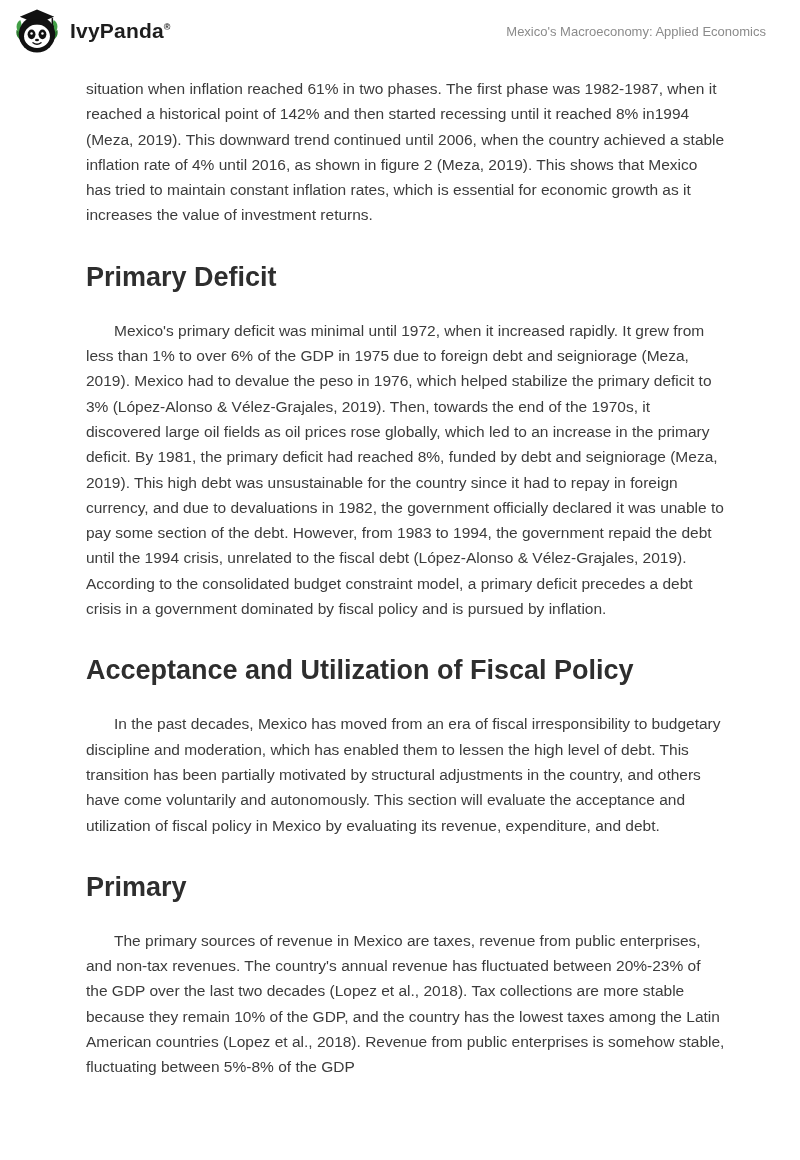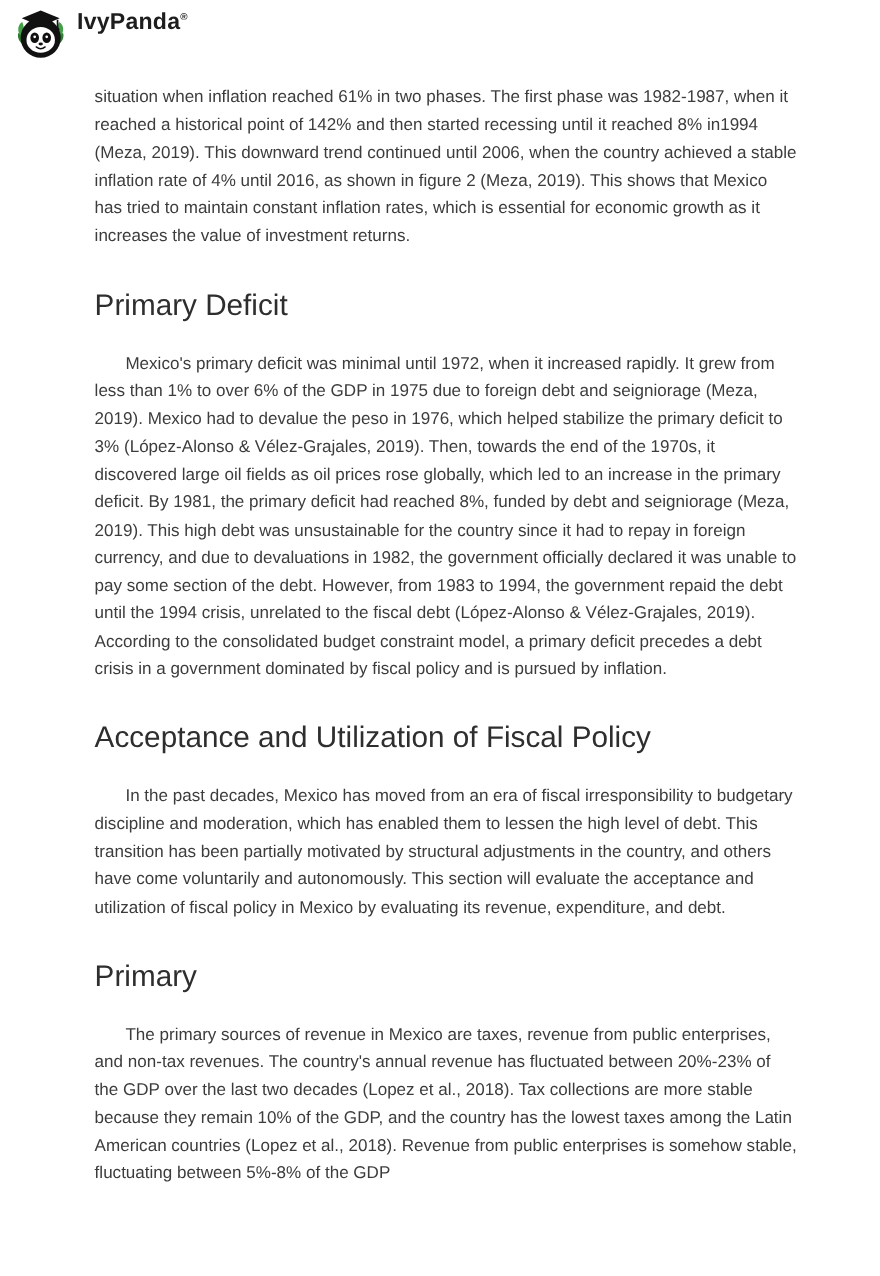--- a/index.html
+++ b/index.html
@@ -18,20 +18,21 @@
   }
   
   .header {
     display: flex;
     align-items: center;
     padding: 8px 34px 6px 14px;
     height: 60px;
   }
   .brand {
     display: flex;
+    align-items: center;
     gap: 10px;
     cursor: pointer;
   }
   .logo { display: inline-flex; width: 46px; height: 46px; }
   .brand-text {
     font-size: 21px;
     font-weight: 700;
     color: #1d1d1d;
     letter-spacing: 0.2px;
   }
@@ -56,21 +57,21 @@
     font-size: 15.5px;
     line-height: 25.3px;
     text-indent: 28px;
     text-align: left;
   }
   .para.no-indent { text-indent: 0; }
   .heading {
     margin: 33px 0 25px 0;
     font-size: 27px;
     line-height: 32px;
-    font-weight: 400;
+    font-weight: 700;
     color: #2e2e2e;
   }
   
   .footer {
     position: absolute;
     right: 34px;
     bottom: 16px;
   }
   .url {
     font-size: 12.5px;
@@ -101,20 +102,21 @@
           <ellipse cx="24" cy="33.4" rx="2.1" ry="1.4" fill="#111111"></ellipse>
           <path d="M19.8 36.2 Q24 39.4 28.2 36.2" stroke="#111111" stroke-width="1.4" fill="none" stroke-linecap="round"></path>
           <polygon points="24,1.5 42,9 24,16.5 6,9" fill="#111111"></polygon>
           <rect x="17" y="12.5" width="14" height="4.5" fill="#111111"></rect>
           <line x1="40" y1="10.5" x2="40" y2="18" stroke="#111111" stroke-width="1.6"></line>
           <circle cx="40" cy="19.3" r="1.7" fill="#111111"></circle>
         </svg>
       </span>
       <span class="brand-text"><span>IvyPanda</span><sup>®</sup></span>
     </div>
+    <div class="doc-title">Mexico's Macroeconomy: Applied Economics</div>
   </header>
 
   <main class="main">
     <p class="para no-indent">situation when inflation reached 61% in two phases. The first phase was 1982-1987, when it reached a historical point of 142% and then started recessing until it reached 8% in1994 (Meza, 2019). This downward trend continued until 2006, when the country achieved a stable inflation rate of 4% until 2016, as shown in figure 2 (Meza, 2019). This shows that Mexico has tried to maintain constant inflation rates, which is essential for economic growth as it increases the value of investment returns.</p>
 
     <h2 class="heading">Primary Deficit</h2>
     <p class="para">Mexico's primary deficit was minimal until 1972, when it increased rapidly. It grew from less than 1% to over 6% of the GDP in 1975 due to foreign debt and seigniorage (Meza, 2019). Mexico had to devalue the peso in 1976, which helped stabilize the primary deficit to 3% (López-Alonso &amp; Vélez-Grajales, 2019). Then, towards the end of the 1970s, it discovered large oil fields as oil prices rose globally, which led to an increase in the primary deficit. By 1981, the primary deficit had reached 8%, funded by debt and seigniorage (Meza, 2019). This high debt was unsustainable for the country since it had to repay in foreign currency, and due to devaluations in 1982, the government officially declared it was unable to pay some section of the debt. However, from 1983 to 1994, the government repaid the debt until the 1994 crisis, unrelated to the fiscal debt (López-Alonso &amp; Vélez-Grajales, 2019). According to the consolidated budget constraint model, a primary deficit precedes a debt crisis in a government dominated by fiscal policy and is pursued by inflation.</p>
 
     <h2 class="heading">Acceptance and Utilization of Fiscal Policy</h2>
     <p class="para">In the past decades, Mexico has moved from an era of fiscal irresponsibility to budgetary discipline and moderation, which has enabled them to lessen the high level of debt. This transition has been partially motivated by structural adjustments in the country, and others have come voluntarily and autonomously. This section will evaluate the acceptance and utilization of fiscal policy in Mexico by evaluating its revenue, expenditure, and debt.</p>

